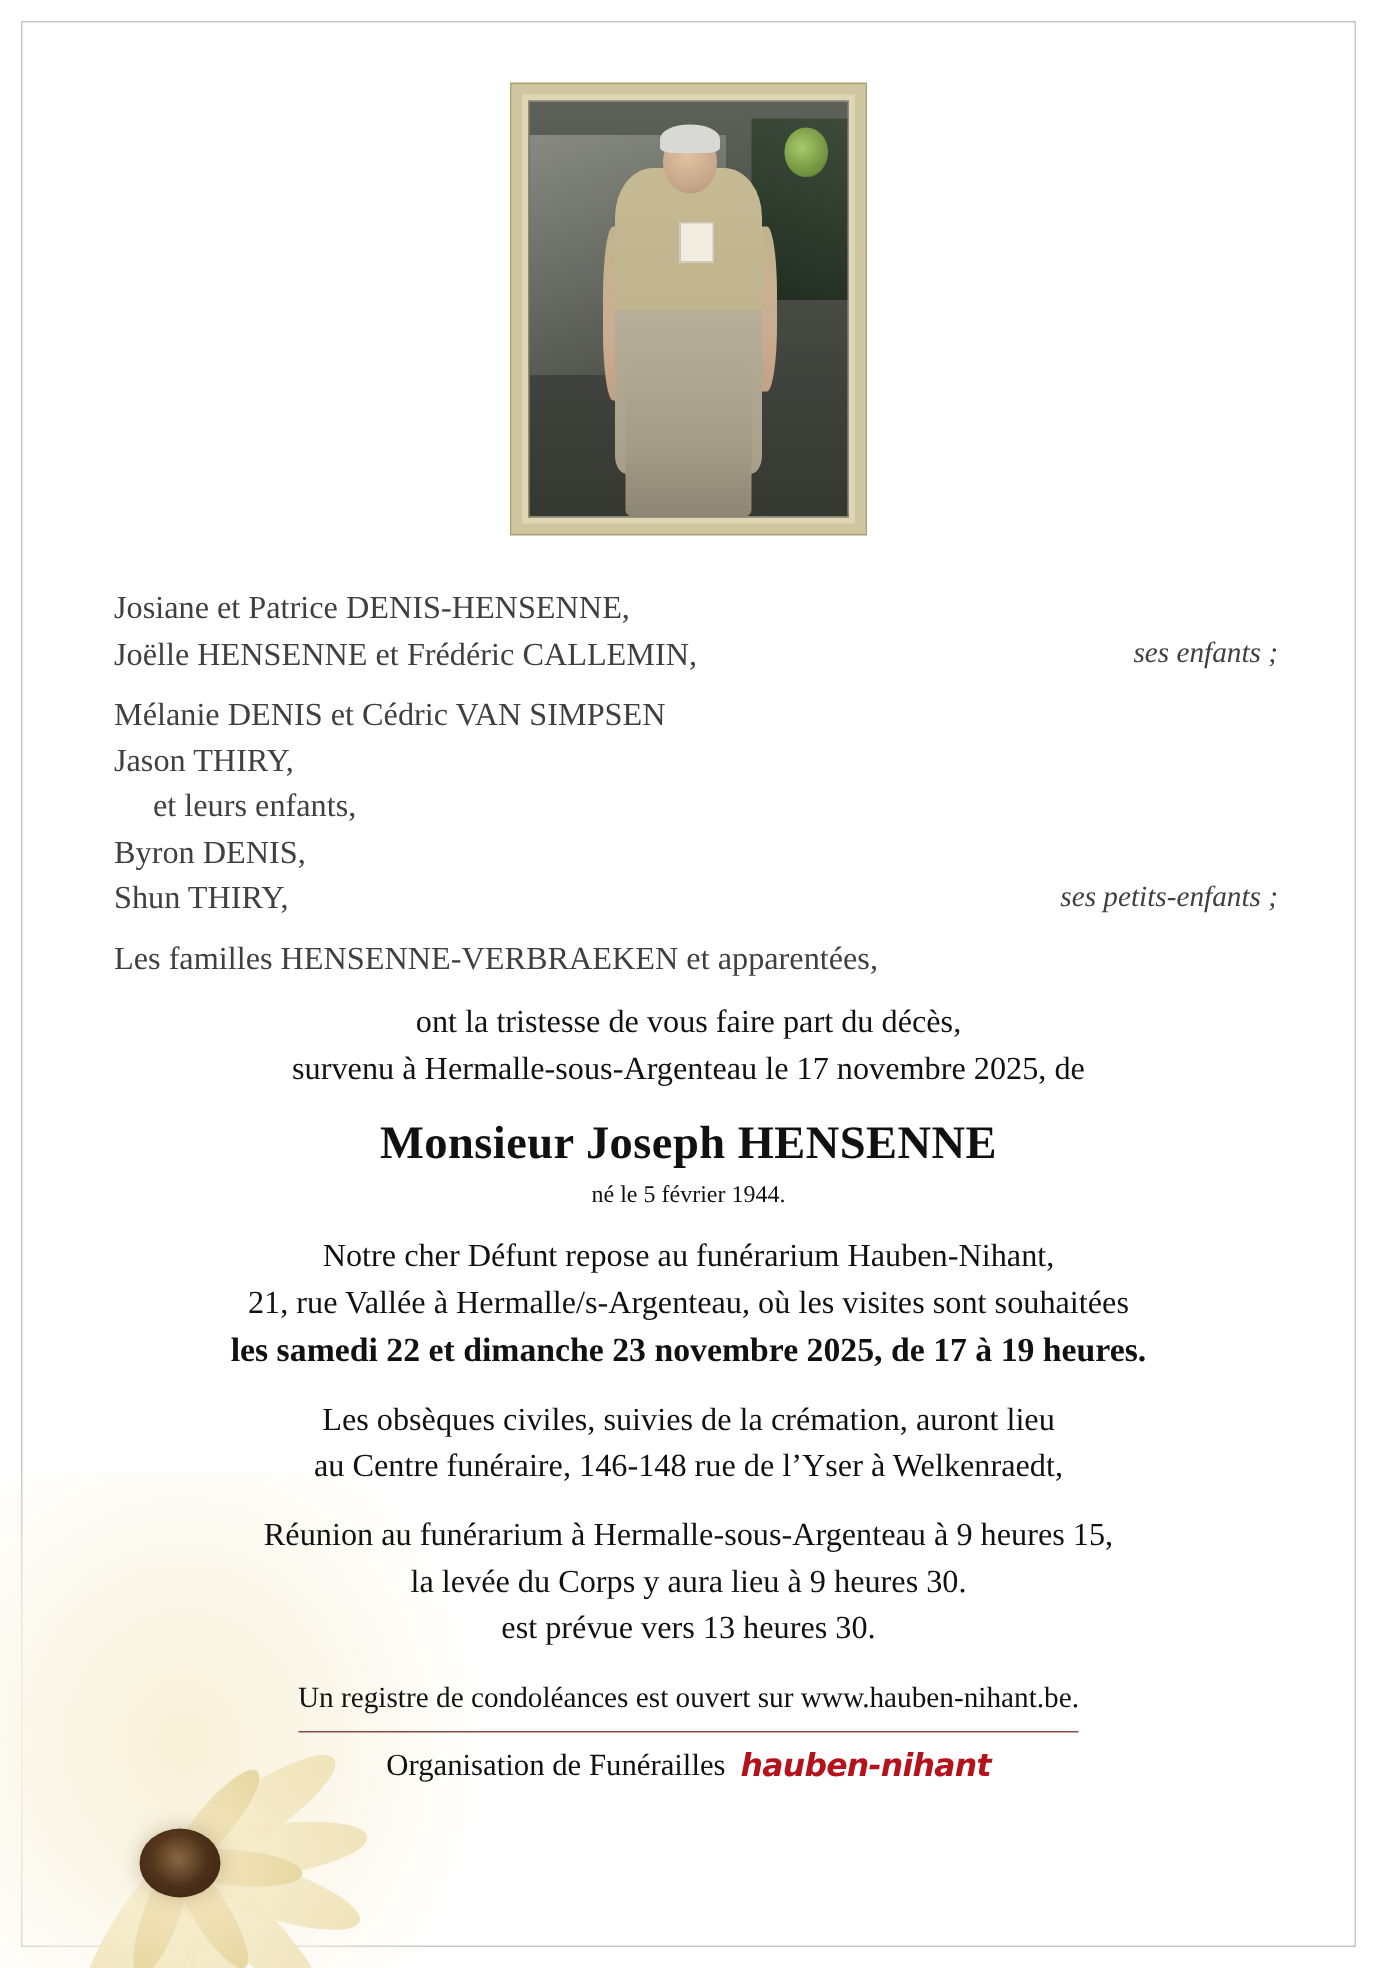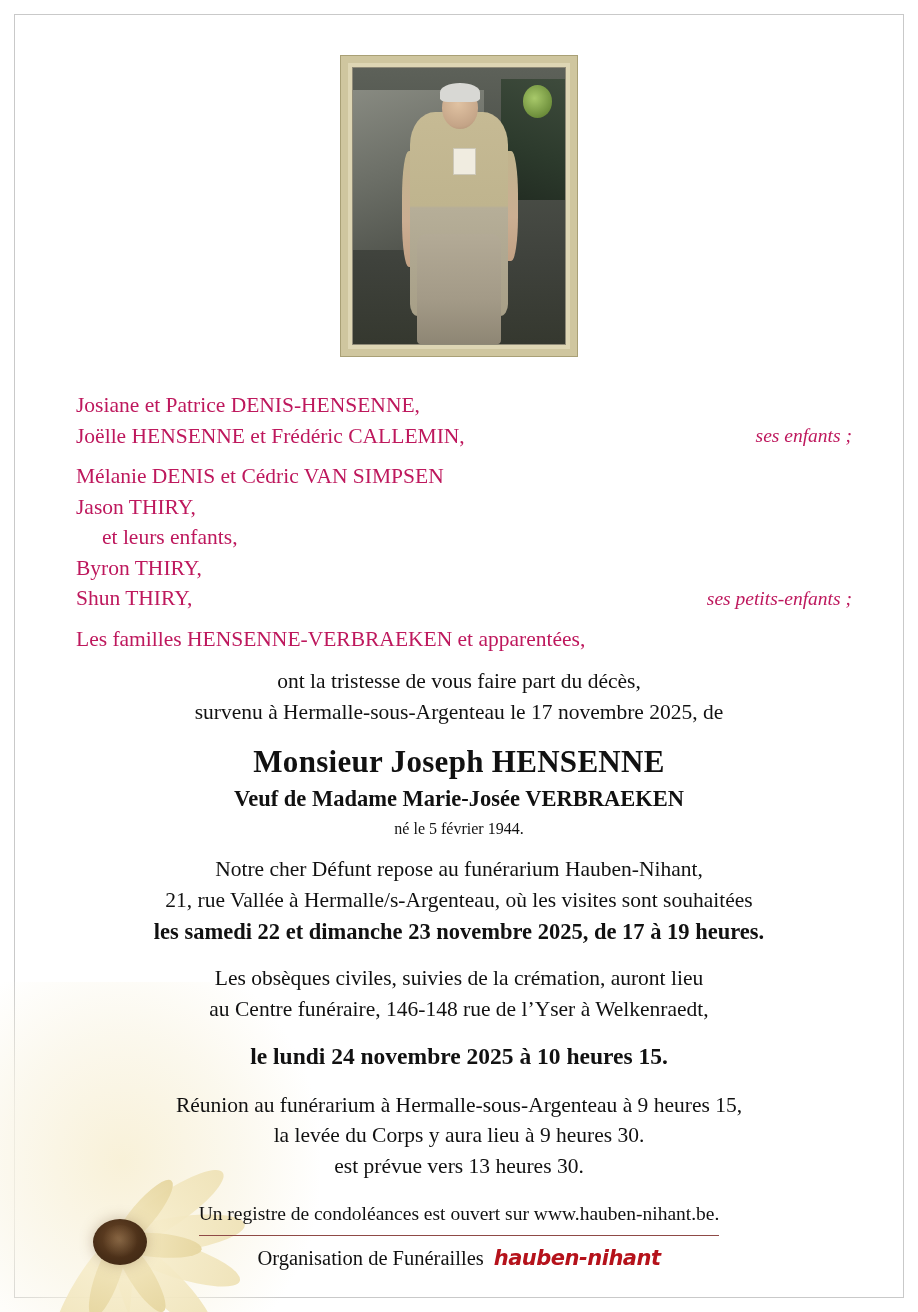--- a/index.html
+++ b/index.html
@@ -211,21 +211,21 @@
     height: 40%;
     background: linear-gradient(180deg, #b3aa96 0%, #a39a87 60%, #8e8674 100%);
     border-radius: 10% 10% 4% 4%;
   }
 
   
   .family-block {
     margin: 34px 64px 0 76px;
     font-size: 21.5px;
     line-height: 1.42;
-    color: #be185d;
+    color: #404040;
     position: relative;
   }
   .fam-line {
     white-space: nowrap;
   }
   .fam-line.indent {
     padding-left: 26px;
   }
   .fam-row {
     display: flex;
@@ -362,52 +362,50 @@
         <div class="role">ses enfants ;</div>
       </div>
 
       <div class="gap-sm"></div>
 
       <div class="fam-row">
         <div class="fam-left">
           <div class="fam-line">Mélanie DENIS et Cédric VAN SIMPSEN</div>
           <div class="fam-line">Jason THIRY,</div>
           <div class="fam-line indent">et leurs enfants,</div>
-          <div class="fam-line">Byron THIRY,</div>
+          <div class="fam-line">Byron DENIS,</div>
           <div class="fam-line">Shun THIRY,</div>
         </div>
         <div class="role">ses petits-enfants ;</div>
       </div>
 
       <div class="gap-sm"></div>
 
       <div class="fam-line">Les familles HENSENNE-VERBRAEKEN et apparentées,</div>
     </div>
 
     <div class="announce">
       <div>ont la tristesse de vous faire part du décès,</div>
       <div>survenu à Hermalle-sous-Argenteau le 17 novembre 2025, de</div>
     </div>
 
     <div class="deceased-name">Monsieur Joseph HENSENNE</div>
-    <div class="deceased-spouse">Veuf de Madame Marie-Josée VERBRAEKEN</div>
     <div class="born">né le 5 février 1944.</div>
 
     <div class="para">
       <div>Notre cher Défunt repose au funérarium Hauben-Nihant,</div>
       <div>21, rue Vallée à Hermalle/s-Argenteau, où les visites sont souhaitées</div>
       <div class="strong-line">les samedi 22 et dimanche 23 novembre 2025, de 17 à 19 heures.</div>
     </div>
 
     <div class="para">
       <div>Les obsèques civiles, suivies de la crémation, auront lieu</div>
       <div>au Centre funéraire, 146-148 rue de l’Yser à Welkenraedt,</div>
     </div>
 
-    <div class="para big-bold">le lundi 24 novembre 2025 à 10 heures 15.</div>
 
     <div class="para">
       <div>Réunion au funérarium à Hermalle-sous-Argenteau à 9 heures 15,</div>
       <div>la levée du Corps y aura lieu à 9 heures 30.</div>
       <div>est prévue vers 13 heures 30.</div>
     </div>
 
     <div class="registry">Un registre de condoléances est ouvert sur www.hauben-nihant.be.</div>
 
     <div class="rule"></div>

